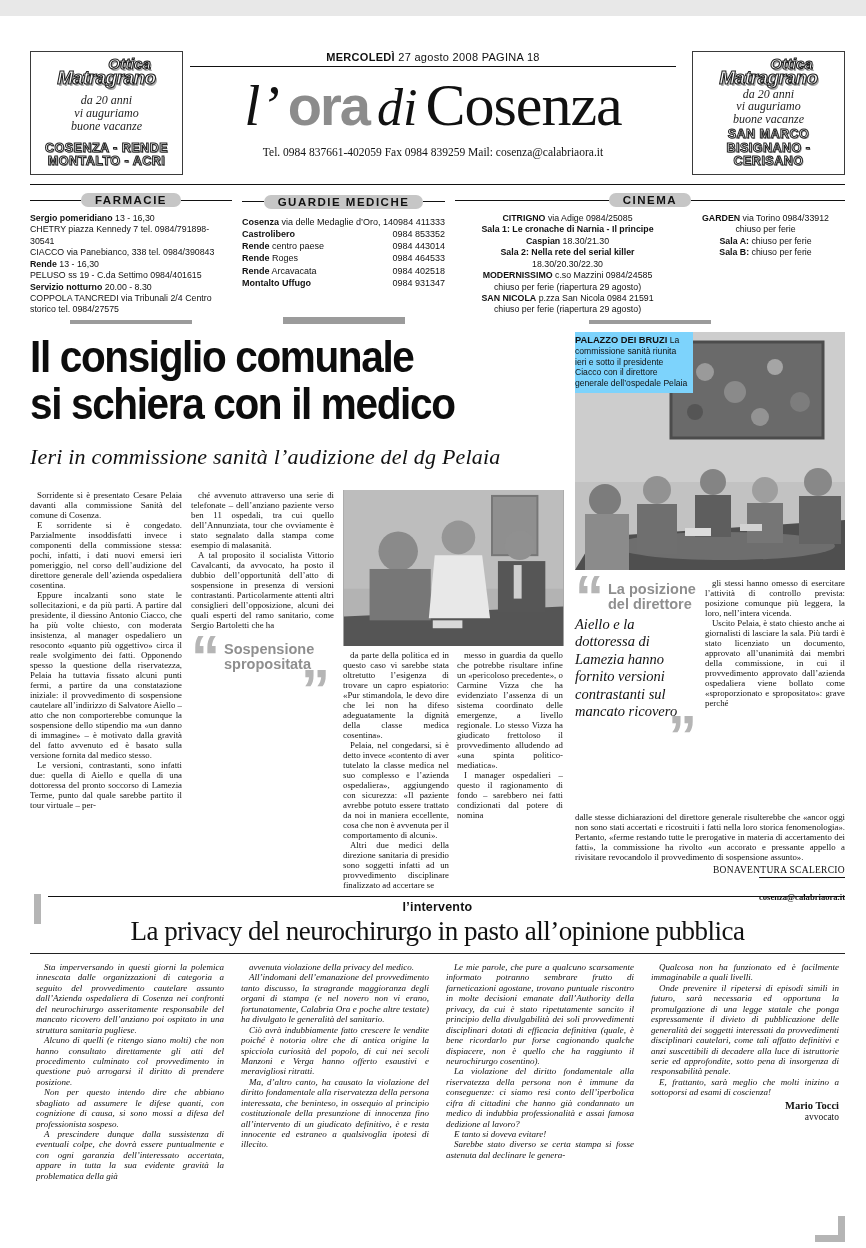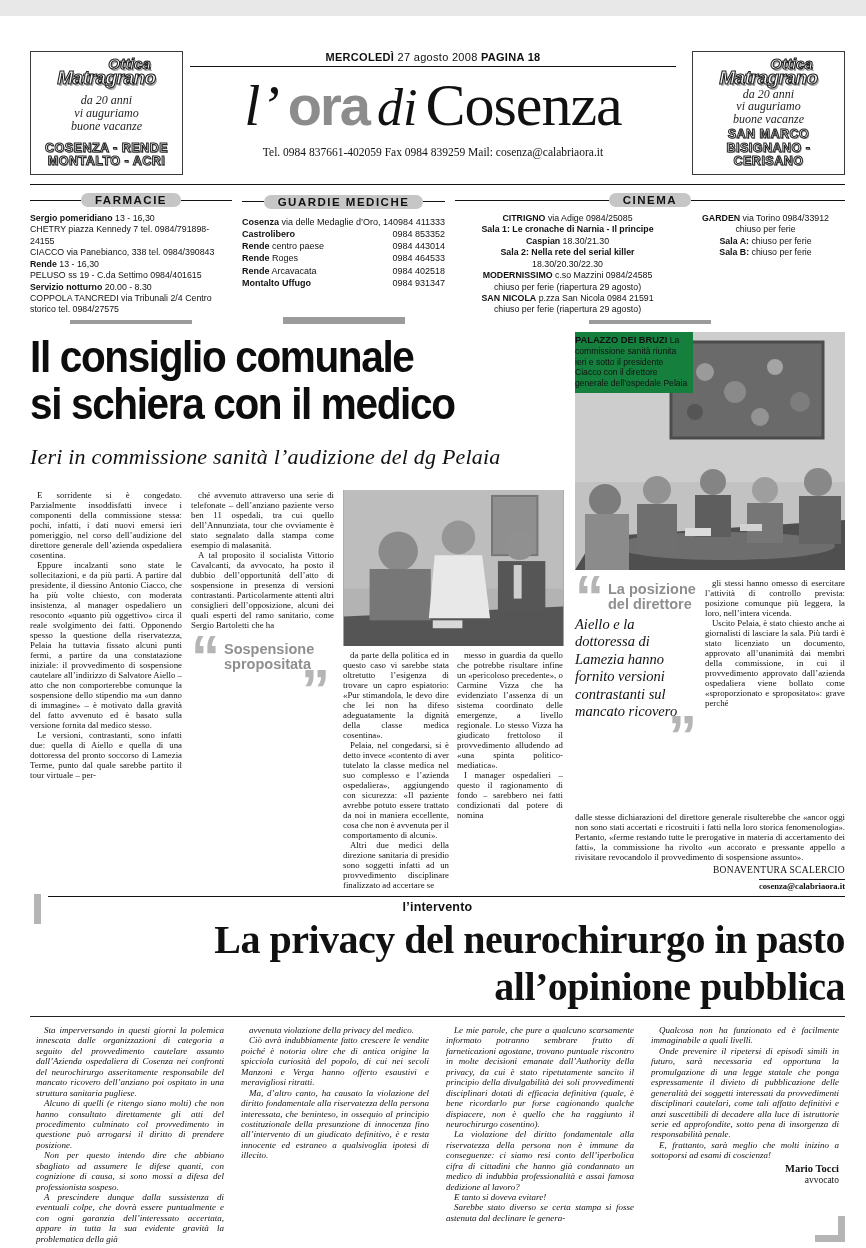--- a/index.html
+++ b/index.html
@@ -19,21 +19,21 @@
   .ad-left { left:30px; } .ad-right { left:692px; }
   .ad-brand { font-family:"Liberation Sans", sans-serif; font-style:italic; font-weight:800; line-height:.8;
     color:#fff; -webkit-text-stroke:1.1px #222; text-shadow:1.5px 1.5px 0 #aaa; }
   .ad-brand .b1 { display:block; font-size:15px; padding-left:46px; }
   .ad-brand .b2 { display:block; font-size:19px; letter-spacing:-.5px; }
   .ad-script { font-style:italic; font-size:12px; line-height:1.05; color:#222; }
   .ad-cities { font-family:"Liberation Sans", sans-serif; font-weight:800; font-size:12.5px; line-height:1.1;
     color:#fff; -webkit-text-stroke:1px #222; text-shadow:1px 1px 0 #999; letter-spacing:.5px; }
   .head-center { position:absolute; left:190px; top:35px; width:486px; text-align:center; }
   .dateline { font-size:11px; font-family:"Liberation Sans", sans-serif; letter-spacing:.3px; }
-  .dateline .dd { font-weight:800; } .dateline .pg { font-weight:700; }
+  .dateline .dd { font-weight:800; } .dateline .pg { font-weight:400; }
   .dateline-rule { border-bottom:1px solid #111; margin-top:3px; }
   .masthead { display:flex; justify-content:center; align-items:baseline; gap:8px; margin-top:4px; white-space:nowrap; }
   .mh-l  { font-style:italic; font-size:58px; }
   .mh-ora{ font-family:"Liberation Sans", sans-serif; font-weight:800; font-size:56px; color:#8c8c8c; letter-spacing:-2px; }
   .mh-di { font-style:italic; font-size:52px; }
   .mh-city { font-size:60px; letter-spacing:-1px; }
   .contact { font-size:11.5px; margin-top:6px; }
   .header-rule { position:absolute; left:30px; top:168px; width:815px; border-bottom:1px solid #111; }
   
   .services { position:absolute; left:30px; top:177px; width:815px; height:131px; display:flex; gap:10px;
@@ -52,21 +52,21 @@
   .cin-col1 { width:225px; } .cin-col1 .svc-line { text-align:center; }
   .cin-col2 { flex:1; } .cin-col2 .svc-line { text-align:center; }
   .svc-bar { width:122px; height:7px; background:#9b9b9b; margin:4px auto 0; }
   
   .article { position:absolute; left:30px; top:316px; width:815px; height:566px; }
   .headline { position:absolute; left:0; top:2px; width:534px; font-family:"Liberation Sans", sans-serif;
     font-weight:800; font-size:45px; line-height:1.04; letter-spacing:-1.5px; color:#0d0d0d; }
   .headline .hl { display:inline-block; transform:scaleX(.9); transform-origin:left center; white-space:nowrap; }
   .subhead { position:absolute; left:0; top:112px; width:534px; font-style:italic; font-size:22px; letter-spacing:.2px; }
   .photo-main { position:absolute; left:545px; top:0; width:270px; height:238px; background:#b9b9b9; }
-  .photo-caption { position:absolute; left:545px; top:0; width:118px; background:#15803d; padding:3px 5px 5px 0;
+  .photo-caption { position:absolute; left:545px; top:0; width:118px; background:#7dd3fc; padding:3px 5px 5px 0;
     font-family:"Liberation Sans", sans-serif; font-size:8.6px; line-height:1.22; }
   .photo-caption b { font-weight:800; font-size:9.3px; }
   .body-cols { position:absolute; left:0; top:158px; width:534px; height:400px; display:flex; gap:9px; }
   .bcol { font-size:8.8px; line-height:1.14; text-align:justify; overflow:hidden; hyphens:auto; }
   .bcol .para, .para { text-indent:7px; margin:0; }
   .colA { width:152px; height:400px; }
   .colB { width:143px; height:400px; display:flex; flex-direction:column; }
   .colCD { width:221px; display:flex; flex-direction:column; }
   .photo-mid { width:221px; height:156px; background:#aaa; flex:0 0 auto; }
   .colCD-cols { display:flex; gap:8px; margin-top:4px; flex:1; }
@@ -81,31 +81,31 @@
     line-height:.55; color:#b5b5b5; }
   .q-title { font-family:"Liberation Sans", sans-serif; font-weight:800; font-size:14.5px; line-height:1.02;
     color:#8f8f8f; padding-top:4px; }
   .q-text { font-style:italic; font-size:14.5px; line-height:1.2; margin-top:2px; }
   .quote1 { margin-top:8px; padding-right:4px; }
   .q5 { width:122px; flex:0 0 auto; }
   .rz-text { flex:1; font-size:8.8px; line-height:1.14; text-align:justify; overflow:hidden; height:232px; hyphens:auto; }
   .rz-wide { font-size:8.8px; line-height:1.14; text-align:justify; margin-top:2px; hyphens:auto; }
   .byline { text-align:right; margin-top:3px; }
   .byline-name { font-weight:400; font-size:9.5px; letter-spacing:.3px; }
-  .byline-mail { display:inline-block; border-top:1px solid #111; margin-top:2px; padding-top:1px;
+  .byline-mail { display:inline-block; border-top:1px solid #111; margin-top:2px; padding-top:14px;
     font-weight:700; font-size:8.6px; }
   
   .intervento { position:absolute; left:30px; top:880px; width:815px; height:352px; }
   .iv-toprule { position:absolute; left:18px; top:0; width:797px; border-top:1px solid #111; }
   .corner-tl { position:absolute; left:4px; top:-2px; width:14px; height:30px; border-left:7px solid #b5b5b5; }
   .corner-br { position:absolute; right:0; bottom:6px; width:30px; height:26px;
     border-right:7px solid #b5b5b5; border-bottom:7px solid #b5b5b5; }
   .iv-kicker { text-align:center; font-family:"Liberation Sans", sans-serif; font-weight:800; font-size:12.5px;
     padding-top:4px; letter-spacing:.2px; }
-  .iv-headline { text-align:right; font-size:40px; letter-spacing:-.5px; margin-top:2px; font-weight:700; }
+  .iv-headline { text-align:center; font-size:27px; letter-spacing:-.5px; margin-top:2px; font-weight:400; }
   .iv-rule { border-bottom:1px solid #222; margin-top:6px; }
   .iv-cols { display:flex; gap:17px; margin-top:8px; height:276px; padding:0 6px; }
   .iv-col { width:190px; font-style:italic; font-size:9px; line-height:1.16; text-align:justify; overflow:hidden; hyphens:auto; }
   .iv-col .para { text-indent:8px; }
   .signature { text-align:right; font-style:normal; margin-top:2px; }
   .sig-name { font-weight:700; font-size:10.5px; }
   .sig-role { font-size:9.5px; }
 </style>
 </head>
 <body>
@@ -162,21 +162,21 @@
 
   <div class="header-rule"></div>
 
   <div class="services">
     <div class="svc svc-farmacie">
       <div class="svc-head">
         <span class="svc-title">FARMACIE</span>
       </div>
       <div class="svc-body">
           <p class="svc-line"><b>Sergio pomeridiano</b> 13 - 16,30</p>
-          <p class="svc-line">CHETRY piazza Kennedy 7 tel. 0984/791898-24155</p>
+          <p class="svc-line">CHETRY piazza Kennedy 7 tel. 0984/791898-30541</p>
           <p class="svc-line">CIACCO via Panebianco, 338 tel. 0984/390843</p>
           <p class="svc-line"><b>Rende</b> 13 - 16,30</p>
           <p class="svc-line">PELUSO ss 19 - C.da Settimo 0984/401615</p>
           <p class="svc-line"><b>Servizio notturno</b> 20.00 - 8.30</p>
           <p class="svc-line">COPPOLA TANCREDI via Tribunali 2/4 Centro storico tel. 0984/27575</p>
         </div>
       <div class="svc-bar"></div>
     </div>
     <div class="svc svc-guardie">
       <div class="svc-head">
@@ -268,20 +268,21 @@
         <rect x="224" y="164" width="42" height="48" fill="#646464"></rect>
       <rect x="110" y="196" width="26" height="8" fill="#dcdcdc"></rect>
         <rect x="165" y="192" width="22" height="7" fill="#d2d2d2"></rect>
     </svg>
     <div class="photo-caption">
       <b>PALAZZO DEI BRUZI</b><span> La commissione sanità riunita ieri e sotto il presidente Ciacco con il direttore generale dell’ospedale Pelaia</span>
     </div>
 
     <div class="body-cols">
       <div class="bcol colA">
+          <p class="para">Sorridente si è presentato Cesare Pelaia davanti alla commissione Sanità del comune di Cosenza.</p>
           <p class="para">E sorridente si è congedato. Parzialmente insoddisfatti invece i componenti della commissione stessa: pochi, infatti, i dati nuovi emersi ieri pomeriggio, nel corso dell’audizione del direttore generale dell’azienda ospedaliera cosentina.</p>
           <p class="para">Eppure incalzanti sono state le sollecitazioni, e da più parti. A partire dal presidente, il diessino Antonio Ciacco, che ha più volte chiesto, con moderata insistenza, al manager ospedaliero un resoconto «quanto più oggettivo» circa il reale svolgimento dei fatti. Opponendo spesso la questione della riservatezza, Pelaia ha tuttavia fissato alcuni punti fermi, a partire da una constatazione iniziale: il provvedimento di sospensione cautelare all’indirizzo di Salvatore Aiello – atto che non comporterebbe comunque la sospensione dello stipendio ma «un danno di immagine» – è motivato dalla gravità del fatto avvenuto ed è basato sulla versione fornita dal medico stesso.</p>
           <p class="para">Le versioni, contrastanti, sono infatti due: quella di Aiello e quella di una dottoressa del pronto soccorso di Lamezia Terme, punto dal quale sarebbe partito il tour virtuale – per-</p>
         </div>
       <div class="colB">
         <div class="bcol" style="flex:0 0 auto;">
             <p class="para">ché avvenuto attraverso una serie di telefonate – dell’anziano paziente verso ben 11 ospedali, tra cui quello dell’Annunziata, tour che ovviamente è stato segnalato dalla stampa come esempio di malasanità.</p>
             <p class="para">A tal proposito il socialista Vittorio Cavalcanti, da avvocato, ha posto il dubbio dell’opportunità dell’atto di sospensione in presenza di versioni contrastanti. Particolarmente attenti altri consiglieri dell’opposizione, alcuni dei quali esperti del ramo sanitario, come Sergio Bartoletti che ha</p>
           </div>
         <div class="quote quote1">
@@ -353,20 +354,21 @@
     <div class="iv-rule"></div>
     <div class="iv-cols">
       <div class="iv-col">
           <p class="para">Sta imperversando in questi giorni la polemica innescata dalle organizzazioni di categoria a seguito del provvedimento cautelare assunto dall’Azienda ospedaliera di Cosenza nei confronti del neurochirurgo asseritamente responsabile del mancato ricovero dell’anziano poi ospitato in una struttura sanitaria pugliese.</p>
           <p class="para">Alcuno di quelli (e ritengo siano molti) che non hanno consultato direttamente gli atti del procedimento culminato col provvedimento in questione può arrogarsi il diritto di prendere posizione.</p>
           <p class="para">Non per questo intendo dire che abbiano sbagliato ad assumere le difese quanti, con cognizione di causa, si sono mossi a difesa del professionista sospeso.</p>
           <p class="para">A prescindere dunque dalla sussistenza di eventuali colpe, che dovrà essere puntualmente e con ogni garanzia dell’interessato accertata, appare in tutta la sua evidente gravità la problematica della già</p>
         </div>
       <div class="iv-col">
           <p class="para">avvenuta violazione della privacy del medico.</p>
+          <p class="para">All’indomani dell’emanazione del provvedimento tanto discusso, la stragrande maggioranza degli organi di stampa (e nel novero non vi erano, fortunatamente, Calabria Ora e poche altre testate) ha divulgato le generalità del sanitario.</p>
           <p class="para">Ciò avrà indubbiamente fatto crescere le vendite poiché è notoria oltre che di antica origine la spicciola curiosità del popolo, di cui nei secoli Manzoni e Verga hanno offerto esaustivi e meravigliosi ritratti.</p>
           <p class="para">Ma, d’altro canto, ha causato la violazione del diritto fondamentale alla riservatezza della persona interessata, che beninteso, in ossequio al principio costituzionale della presunzione di innocenza fino all’intervento di un giudicato definitivo, è e resta innocente ed estraneo a qualsivoglia ipotesi di illecito.</p>
         </div>
       <div class="iv-col">
           <p class="para">Le mie parole, che pure a qualcuno scarsamente informato potranno sembrare frutto di farneticazioni agostane, trovano puntuale riscontro in molte decisioni emanate dall’Authority della privacy, da cui è stato ripetutamente sancito il principio della divulgabilità dei soli provvedimenti disciplinari dotati di efficacia definitiva (quale, è bene ricordarlo pur forse cagionando qualche dispiacere, non è quello che ha raggiunto il neurochirurgo cosentino).</p>
           <p class="para">La violazione del diritto fondamentale alla riservatezza della persona non è immune da conseguenze: ci siamo resi conto dell’iperbolica cifra di cittadini che hanno già condannato un medico di indubbia professionalità e assai famosa dedizione al lavoro?</p>
           <p class="para">E tanto si doveva evitare!</p>
           <p class="para">Sarebbe stato diverso se certa stampa si fosse astenuta dal declinare le genera-</p>
         </div>
       <div class="iv-col">

